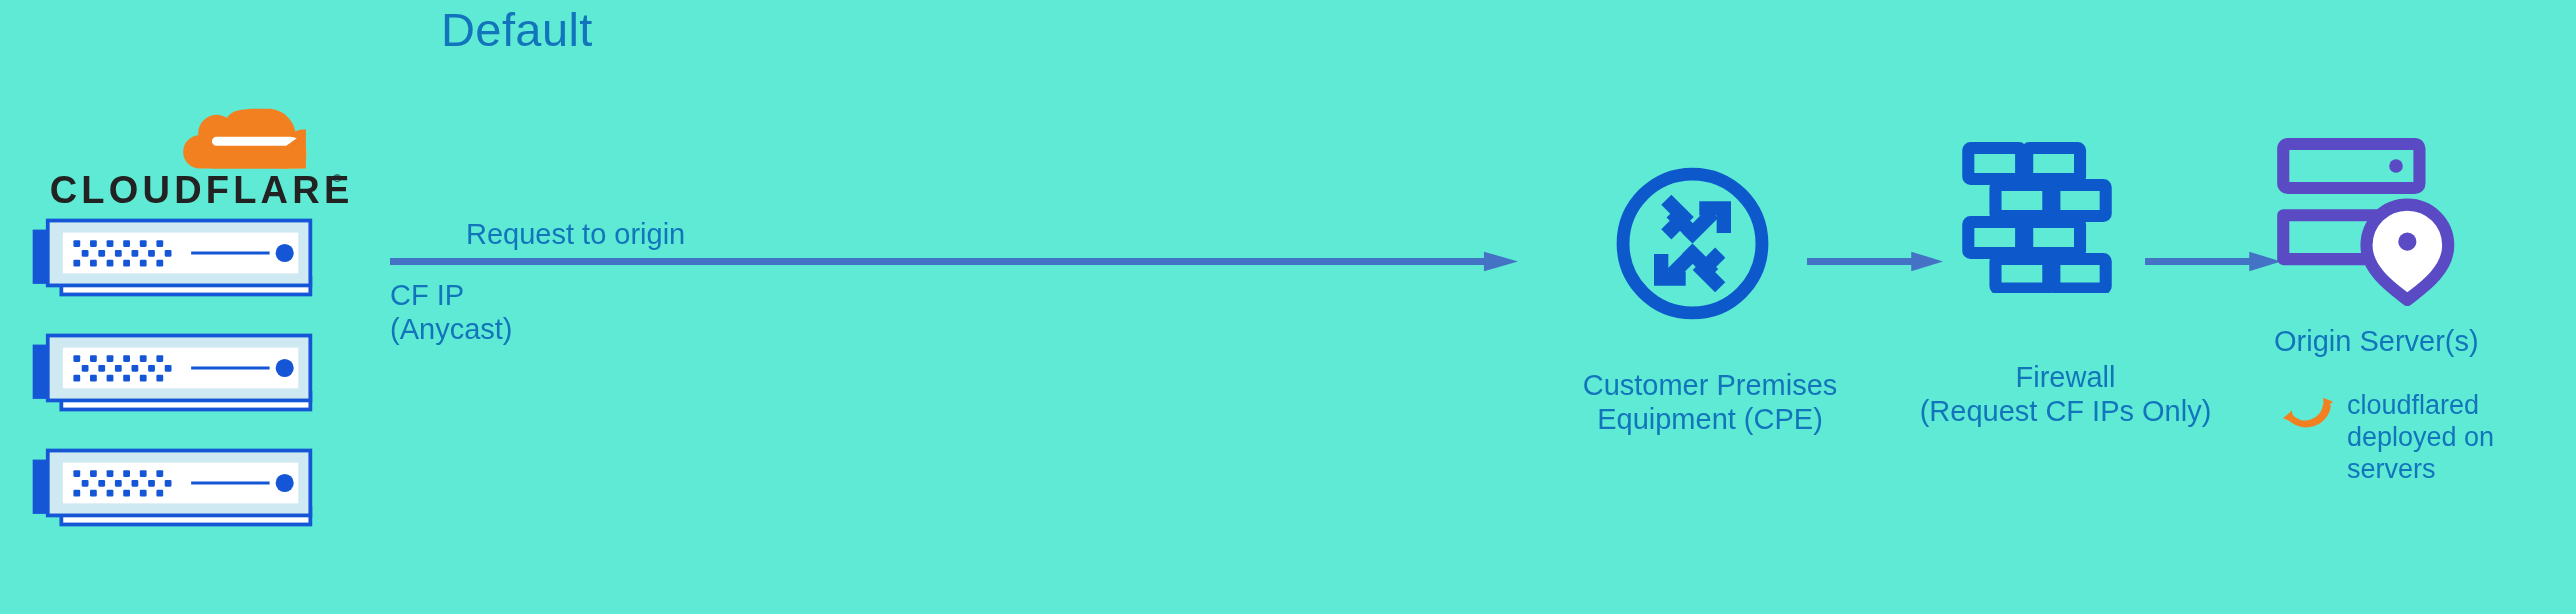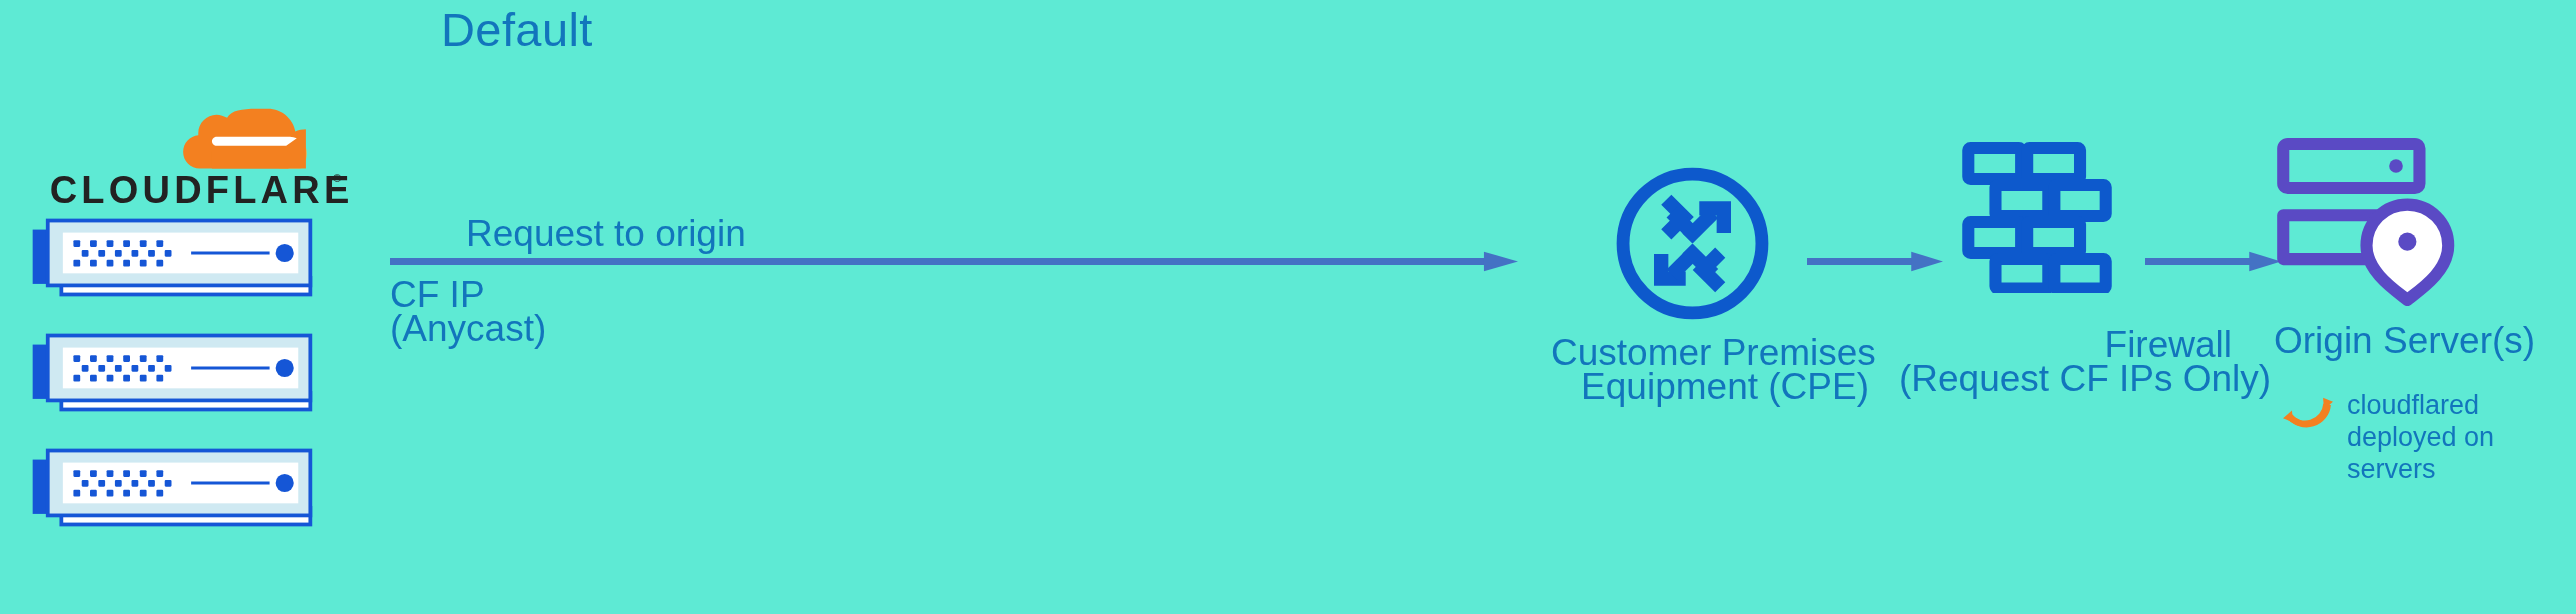--- a/index.html
+++ b/index.html
@@ -55,25 +55,25 @@
   .server-unit { width: 303px; height: 83px; }
   .server-unit svg { display: block; }
 
   
   #flow-arrow-main { left: 390px; top: 250px; width: 1128px; height: 23px; }
   .arrow-svg { display: block; overflow: visible; }
 
   
   .lbl {
     color: #1275bc;
-    font-size: 37px;
+    font-size: 29px;
     line-height: 34px;
     white-space: nowrap;
   }
-  .lbl-center { text-align: right; }
+  .lbl-center { text-align: center; margin-top: 32px; }
 
   #label-request-to-origin { left: 466px; top: 217px; }
   #label-cf-ip { left: 390px; top: 278px; }
 
   #label-cpe { left: 1551px; top: 336px; width: 318px; }
   #label-firewall { left: 1899px; top: 328px; width: 333px; }
   #label-origin { left: 2274px; top: 324px; width: 265px; text-align: left; }
 
   #label-cloudflared {
     left: 2347px;

